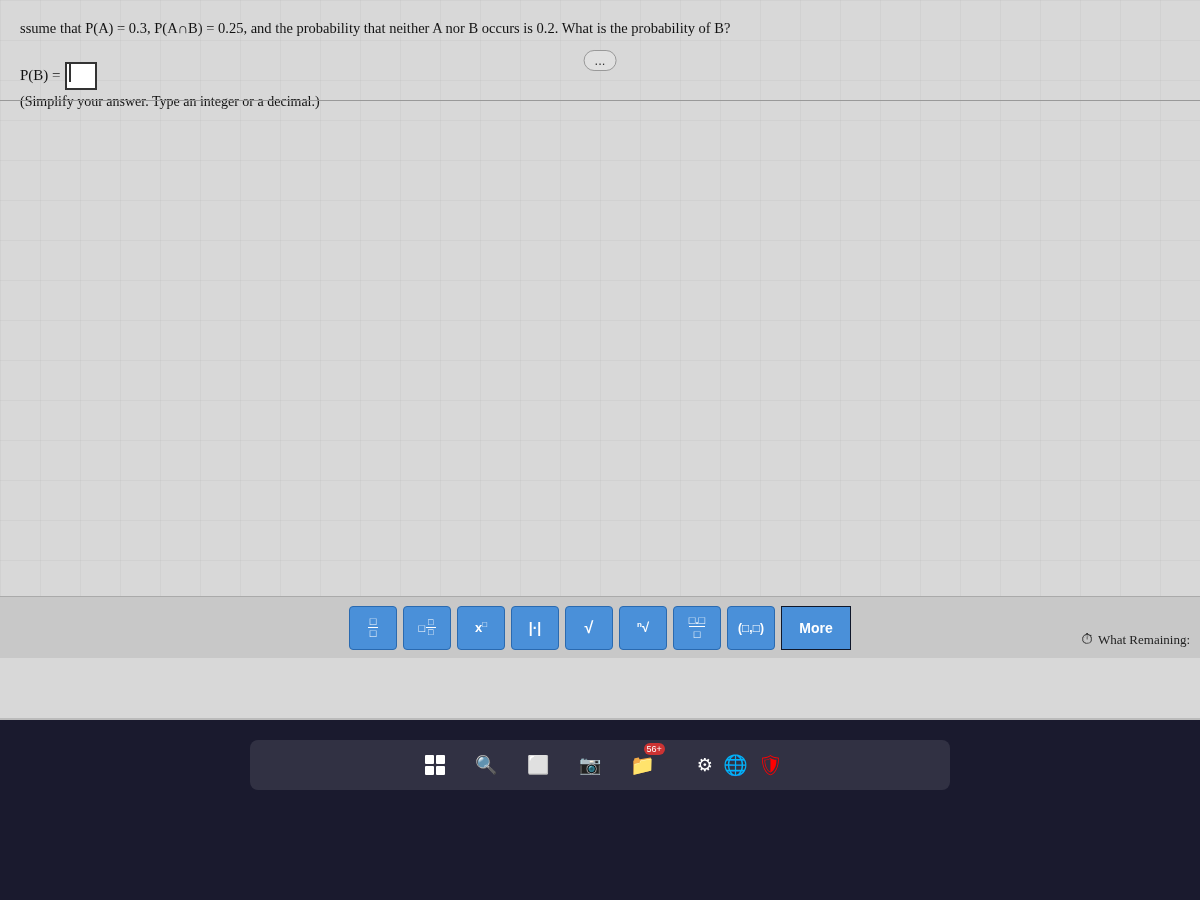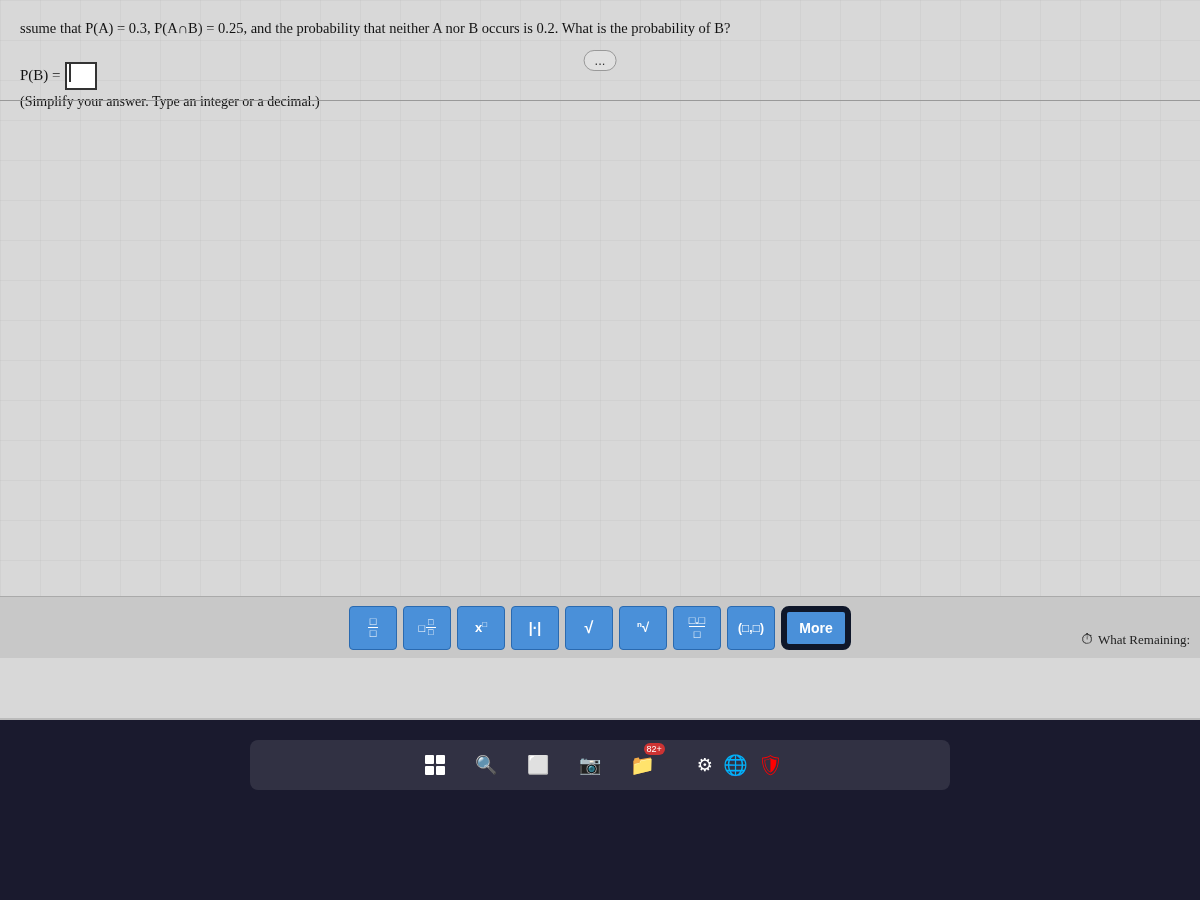--- a/index.html
+++ b/index.html
@@ -100,22 +100,22 @@
       cursor: pointer;
       color: white;
       font-size: 14px;
       font-weight: bold;
     }
 
     .more-btn {
       width: 70px;
       height: 44px;
       background: #4a90d9;
-      border: 6px solid #0f172a;
-      border-radius: 8px;
+      border: 1px solid #0f172a;
+      border-radius: 0;
       display: flex;
       align-items: center;
       justify-content: center;
       cursor: pointer;
       color: white;
       font-size: 14px;
       font-weight: bold;
     }
 
     .time-remaining {
@@ -353,21 +353,21 @@
     <div class="taskbar-icon">
       <span style="color:white; font-size:18px;">⬜</span>
     </div>
 
     <div class="taskbar-icon">
       <span style="color:white; font-size:18px;">📷</span>
     </div>
 
     <div class="taskbar-icon notification-badge">
       <span style="color:#f5a623; font-size:20px;">📁</span>
-      <span class="badge">82+</span>
+      <span class="badge">56+</span>
     </div>
 
     <div class="system-tray">
       <span class="tray-icon">⚙</span>
       <span class="tray-icon" style="font-size:20px;">🌐</span>
       <span class="tray-icon" style="color:red; font-size:20px;">🛡</span>
     </div>
   </div>
 </div>
 

